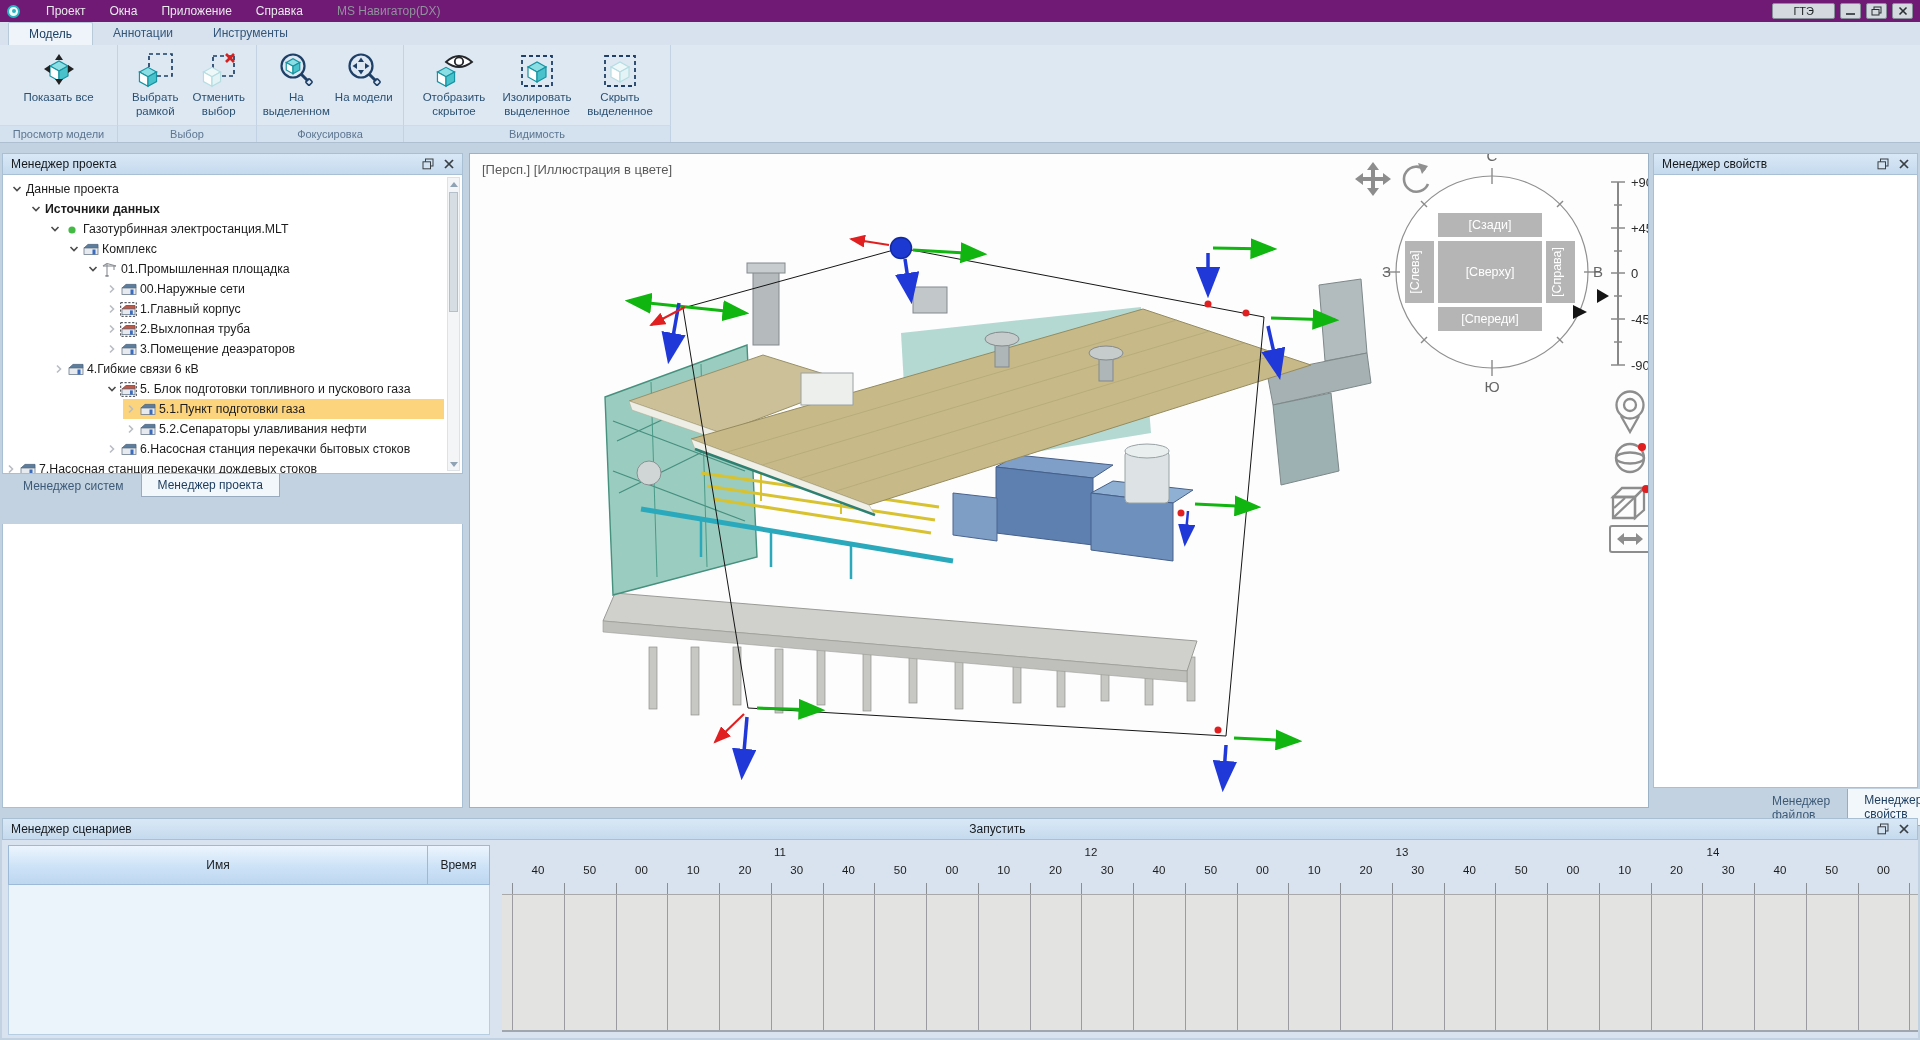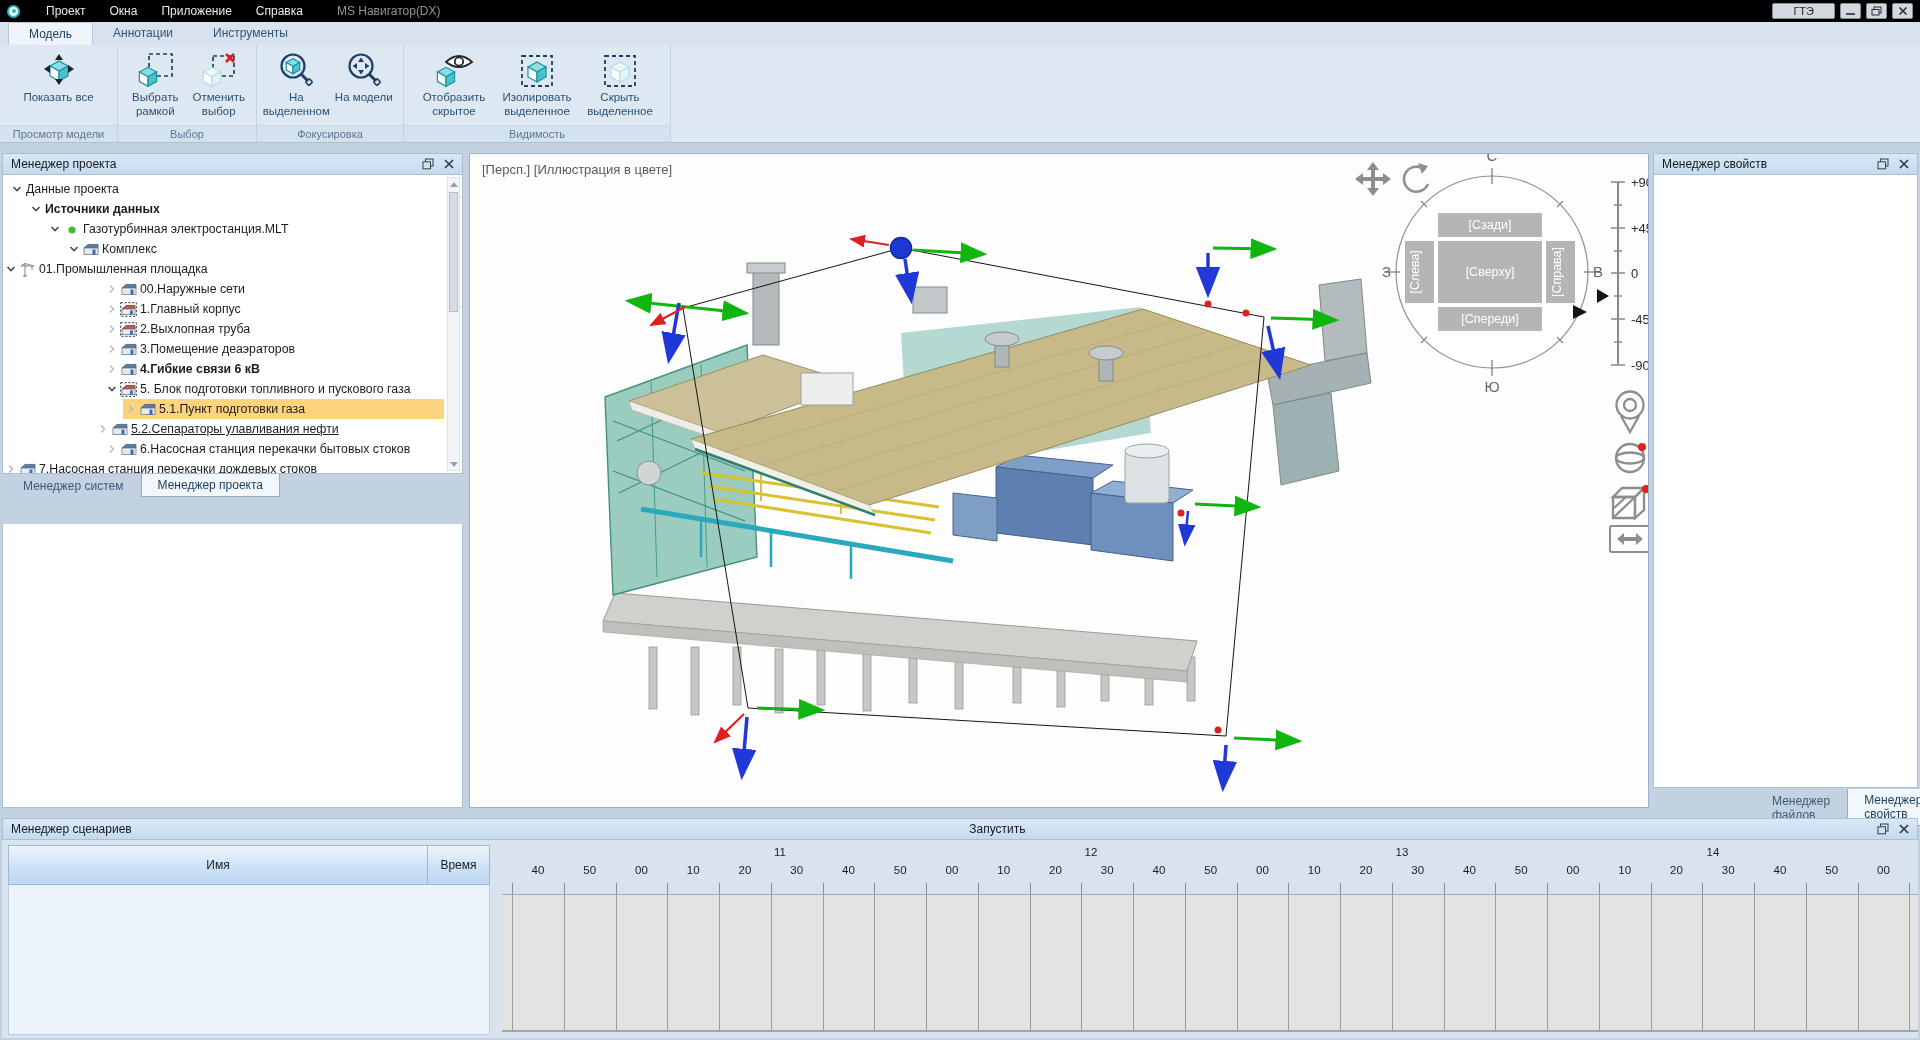--- a/index.html
+++ b/index.html
@@ -1,21 +1,21 @@
 <!DOCTYPE html>
 <html><head>
 <meta charset="utf-8">
 <style>
   * { margin:0; padding:0; box-sizing:border-box; }
   body { background:#222; font-family:"Liberation Sans", sans-serif; }
   #app { position:relative; width:1920px; height:1040px; background:#c3d2e0; overflow:hidden;
          font-family:"Liberation Sans", sans-serif; }
 
   
-  .titlebar { position:absolute; left:0; top:0; width:1920px; height:22px; background:#000000;
+  .titlebar { position:absolute; left:0; top:0; width:1920px; height:22px; background:#701a75;
               display:flex; align-items:center; }
   .logo { width:13px; height:13px; border-radius:50%; background:#f4fbfc; border:2px solid #2ab3c0;
           margin-left:7px; position:relative; }
   .logo::after { content:""; position:absolute; left:2.5px; top:2.5px; width:4px; height:4px;
                  border-radius:50%; background:#2ab3c0; }
   .menubar { display:flex; margin-left:14px; }
   .menu-item { color:#e8eaec; font-size:12px; padding:0 12px; height:22px; line-height:22px; cursor:default; }
   .apptitle { color:#8f939b; font-size:12px; margin-left:22px; }
   .win-controls { margin-left:auto; display:flex; align-items:center; gap:5px; margin-right:7px; }
   .gte { background:#d3d9df; border:1px solid #878f98; border-radius:2px; color:#1d2125;
@@ -319,21 +319,21 @@
             <span class="ticn">
               <svg width="16" height="14" viewBox="0 0 16 14">
                 <polygon points="1,6 5,2.4 15,2.4 15,6" fill="#5b7d9e" stroke="#49617c" stroke-width="0.8"></polygon>
                 <rect x="1" y="6" width="14" height="6.5" fill="#e7ebef" stroke="#6b7b8b" stroke-width="0.8"></rect>
                 <rect x="9.5" y="7.5" width="3" height="5" fill="#3a6cc0"></rect>
               </svg>
             </span>
             <span class="tlbl">Комплекс</span>
           </span>
         </div>
-        <div class="trow" style="">
+        <div class="trow" style="padding-left: 82px;">
           <span class="rowin">
             <span class="texp">
               <svg width="12" height="12" viewBox="0 0 12 12">
                 <polyline points="2.5,4 6,7.5 9.5,4" fill="none" stroke="#4c4c4c" stroke-width="1.6"></polyline>
               </svg>
             </span>
             <span class="ticn">
               <svg width="16" height="15" viewBox="0 0 16 15">
                 <g stroke="#8a8f94" stroke-width="1.1" fill="none">
                   <line x1="5" y1="14" x2="5" y2="4"></line>
@@ -412,21 +412,21 @@
             <span class="ticn">
               <svg width="16" height="14" viewBox="0 0 16 14">
                 <polygon points="1,6 5,2.4 15,2.4 15,6" fill="#5b7d9e" stroke="#49617c" stroke-width="0.8"></polygon>
                 <rect x="1" y="6" width="14" height="6.5" fill="#e7ebef" stroke="#6b7b8b" stroke-width="0.8"></rect>
                 <rect x="9.5" y="7.5" width="3" height="5" fill="#3a6cc0"></rect>
               </svg>
             </span>
             <span class="tlbl">3.Помещение деаэраторов</span>
           </span>
         </div>
-        <div class="trow" style="padding-left: 101px; font-weight: bold;">
+        <div class="trow" style="padding-left: 48px;">
           <span class="rowin">
             <span class="texp">
               <svg width="12" height="12" viewBox="0 0 12 12">
                 <polyline points="4,2.5 7.5,6 4,9.5" fill="none" stroke="#b9bdc2" stroke-width="1.6"></polyline>
               </svg>
             </span>
             <span class="ticn">
               <svg width="16" height="14" viewBox="0 0 16 14">
                 <polygon points="1,6 5,2.4 15,2.4 15,6" fill="#5b7d9e" stroke="#49617c" stroke-width="0.8"></polygon>
                 <rect x="1" y="6" width="14" height="6.5" fill="#e7ebef" stroke="#6b7b8b" stroke-width="0.8"></rect>
@@ -464,21 +464,21 @@
             <span class="ticn">
               <svg width="16" height="14" viewBox="0 0 16 14">
                 <polygon points="1,6 5,2.4 15,2.4 15,6" fill="#5b7d9e" stroke="#49617c" stroke-width="0.8"></polygon>
                 <rect x="1" y="6" width="14" height="6.5" fill="#e7ebef" stroke="#6b7b8b" stroke-width="0.8"></rect>
                 <rect x="9.5" y="7.5" width="3" height="5" fill="#3a6cc0"></rect>
               </svg>
             </span>
             <span class="tlbl">5.1.Пункт подготовки газа</span>
           </span>
         </div>
-        <div class="trow" style="padding-left: 92px; text-decoration: underline;">
+        <div class="trow" style="padding-left: 120px;">
           <span class="rowin">
             <span class="texp">
               <svg width="12" height="12" viewBox="0 0 12 12">
                 <polyline points="4,2.5 7.5,6 4,9.5" fill="none" stroke="#b9bdc2" stroke-width="1.6"></polyline>
               </svg>
             </span>
             <span class="ticn">
               <svg width="16" height="14" viewBox="0 0 16 14">
                 <polygon points="1,6 5,2.4 15,2.4 15,6" fill="#5b7d9e" stroke="#49617c" stroke-width="0.8"></polygon>
                 <rect x="1" y="6" width="14" height="6.5" fill="#e7ebef" stroke="#6b7b8b" stroke-width="0.8"></rect>

